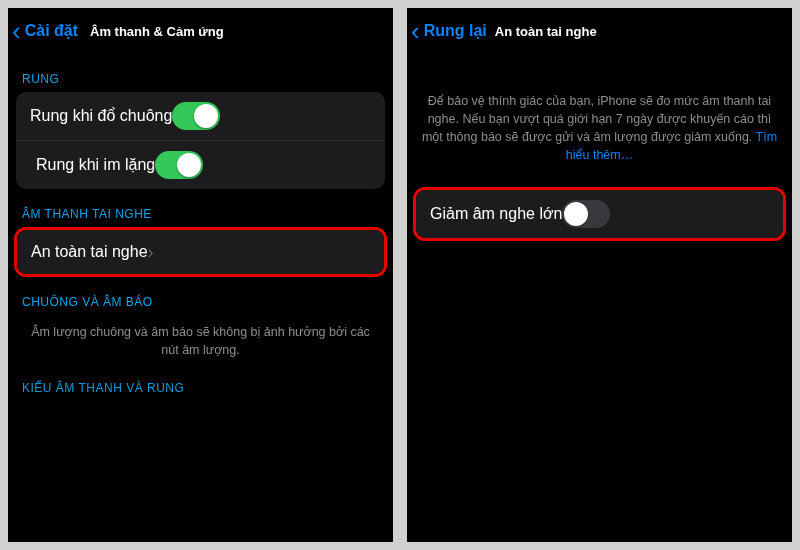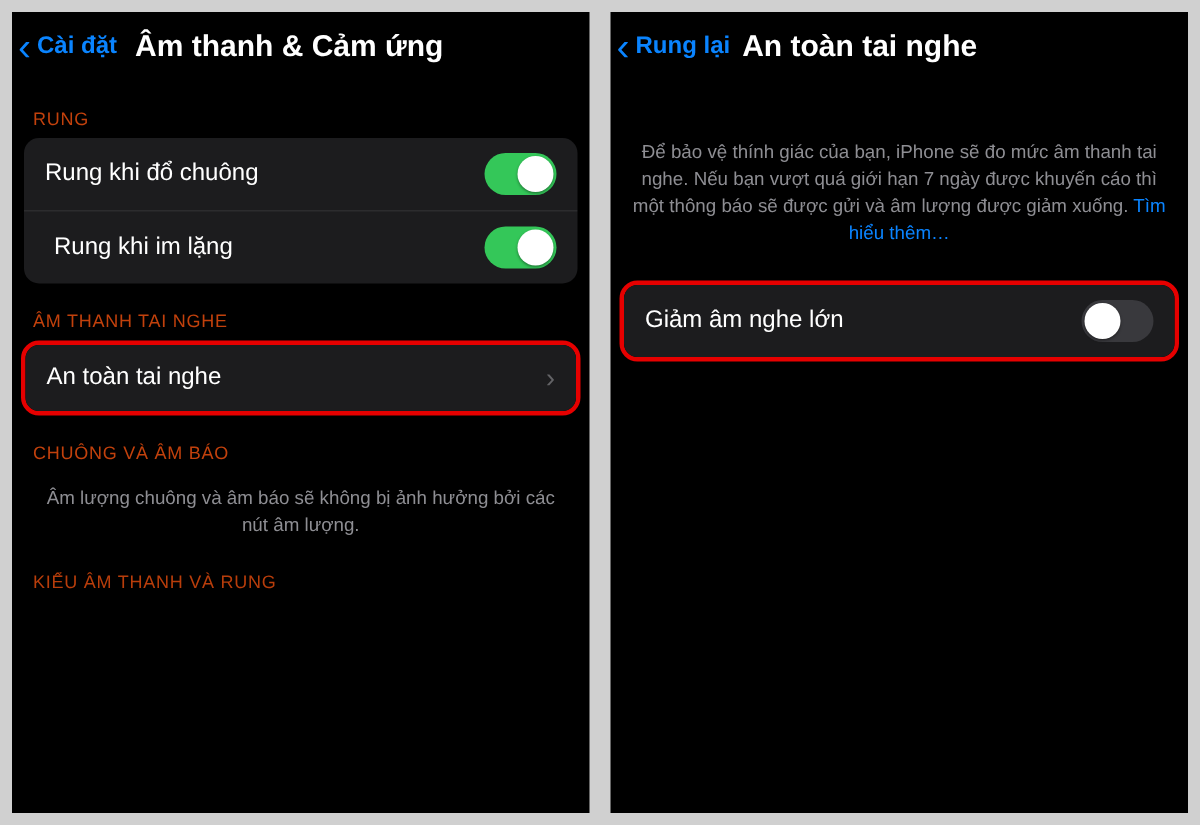--- a/index.html
+++ b/index.html
@@ -35,44 +35,44 @@
     font-weight: 300;
     padding: 0 2px;
   }
   .back-label {
     color: #0a84ff;
     font-size: 16px;
     font-weight: bold;
   }
   .nav-title {
     color: #fff;
-    font-size: 20px;
+    font-size: 13px;
     font-weight: 600;
     margin-left: 10px;
     flex: 1;
     text-align: left;
   }
   .phone.right .nav-title { margin-left: 6px; }
   .section-header {
-    color: #c2410c;
+    color: #0ea5e9;
     font-size: 12px;
     letter-spacing: 0.5px;
     text-transform: uppercase;
     padding: 18px 14px 6px;
   }
   .group {
     background: #1c1c1e;
     border-radius: 10px;
     margin: 0 8px;
     overflow: hidden;
   }
   .row {
     display: flex;
     align-items: center;
-    justify-content: space-between;
+    justify-content: flex-start;
     padding: 10px 14px;
     min-height: 44px;
   }
   .row + .row { border-top: 1px solid #2c2c2e; padding-left: 20px; }
   .row-label { font-size: 16px; }
   .chevron-right {
     color: #636366;
     font-size: 18px;
     font-weight: 400;
   }

